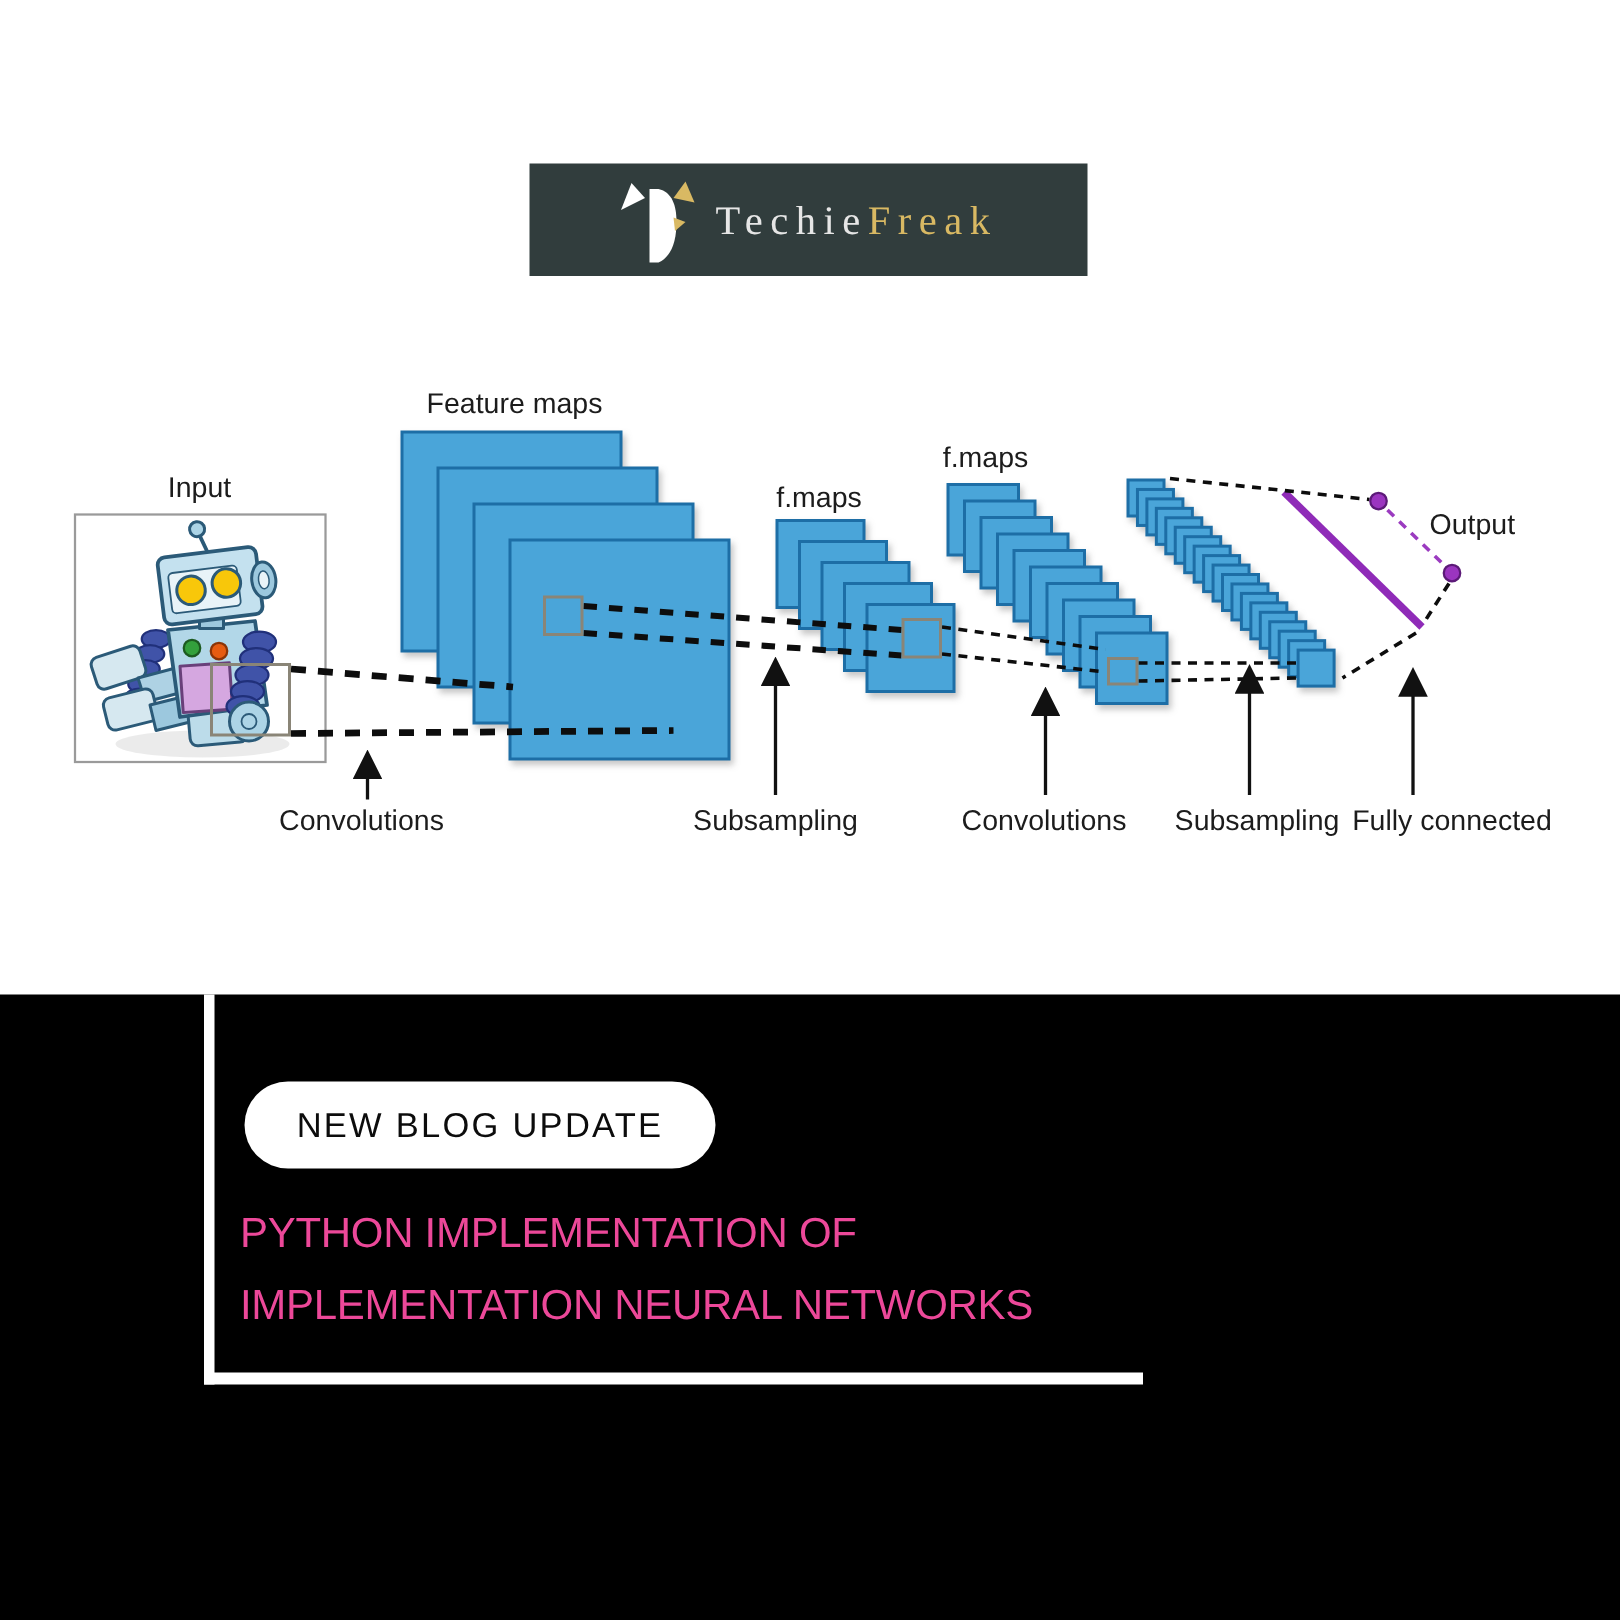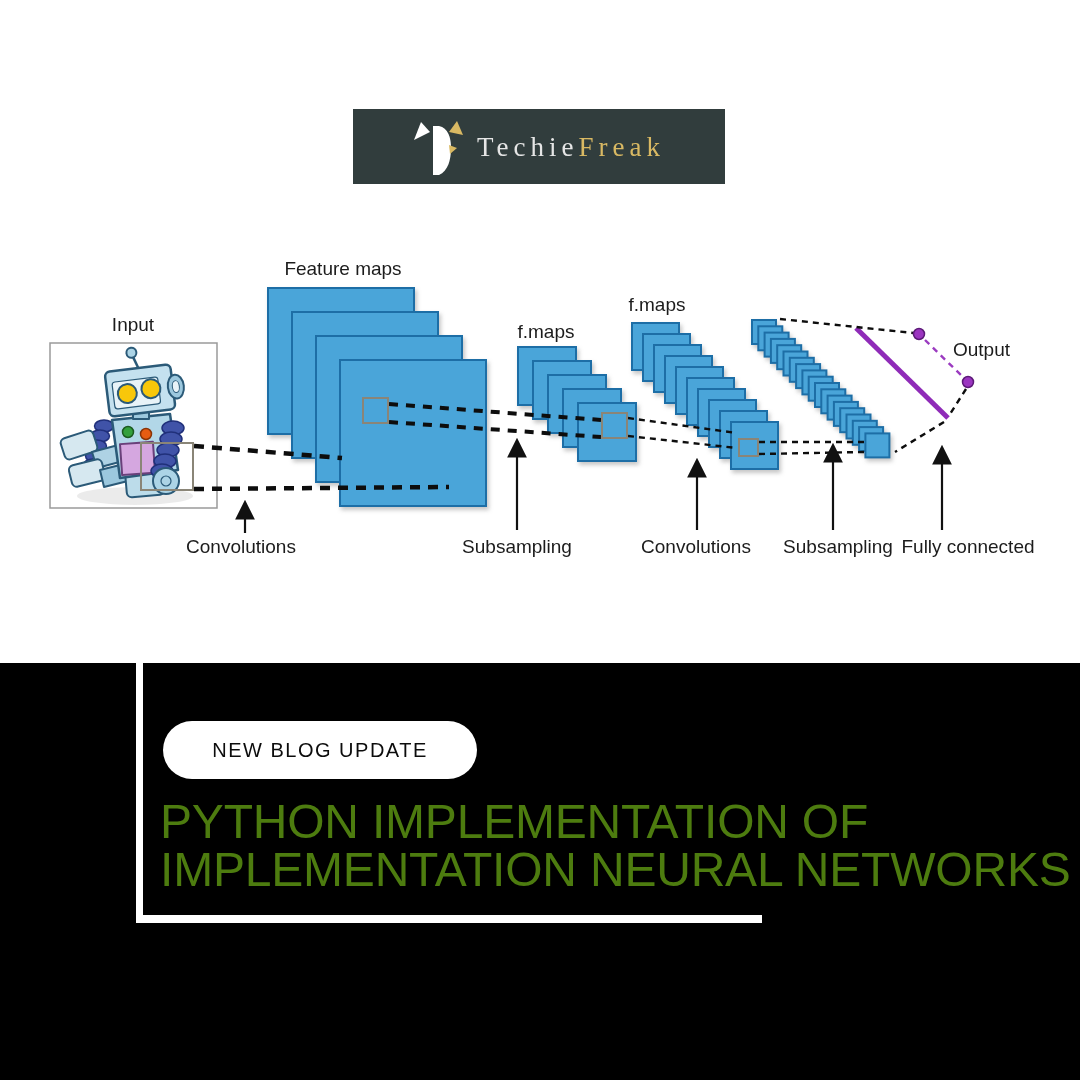--- a/index.html
+++ b/index.html
@@ -33,24 +33,24 @@
   .fc-dot{fill:#9b35c0;stroke:#5c1a78;stroke-width:1.5;}
   .arrow{stroke:#111;stroke-width:2.2;fill:none;}
   
   .black-band{position:absolute;left:0;top:663px;width:1080px;height:417px;background:#000;}
   .frame-vert{position:absolute;left:136px;top:663px;width:7px;height:260px;background:#fff;}
   .frame-horiz{position:absolute;left:136px;top:915px;width:626px;height:8px;background:#fff;}
   .badge{
     position:absolute;left:163px;top:721px;width:314px;height:58px;border-radius:29px;
     background:#fff;display:flex;align-items:center;justify-content:center;
   }
-  .badge span{font-size:20px;letter-spacing:1.5px;color:#0c0c0c;}
+  .badge span{font-size:23px;letter-spacing:1.5px;color:#0c0c0c;}
   .headline{
     position:absolute;left:160px;top:798px;width:900px;
-    color:#4d7c0f;font-size:48px;line-height:48px;letter-spacing:-0.2px;font-weight:400;
+    color:#ec4899;font-size:28px;line-height:48px;letter-spacing:-0.2px;font-weight:400;
     white-space:nowrap;
   }
 </style>
 </head>
 <body>
 
 <div class="page">
 
   <div class="logo-banner">
     <svg class="brand-icon" viewBox="0 0 54 58">

